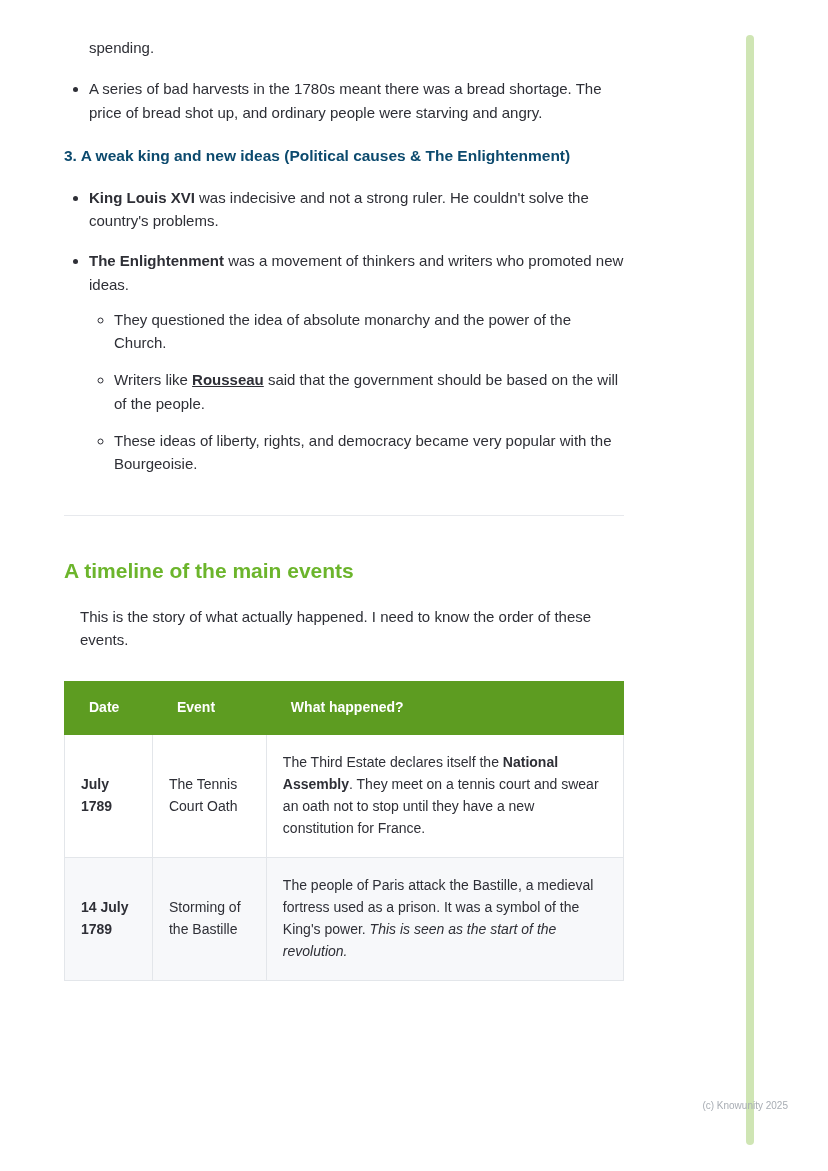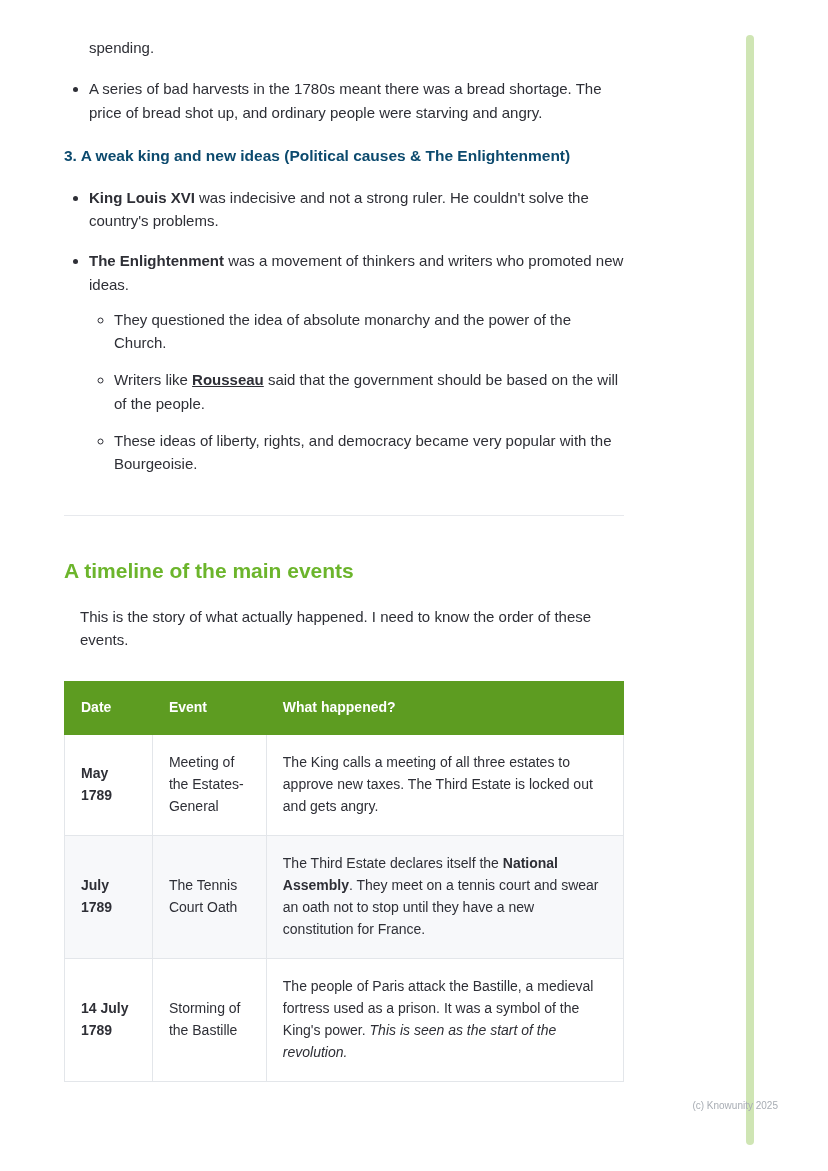--- a/index.html
+++ b/index.html
@@ -69,37 +69,37 @@
     border-collapse: collapse;
     width: 560px;
     margin-top: 30px;
     font-size: 14px;
   }
   table.timeline-table th {
     background: #5d9c21;
     color: #ffffff;
     font-weight: 700;
     text-align: left;
-    padding: 15px 16px;
+    padding: 15px 24px;
     border: 1px solid #5d9c21;
   }
   table.timeline-table td {
     border: 1px solid #e3e6ea;
     padding: 17px 16px;
     vertical-align: middle;
     line-height: 1.57;
     color: #2e2f36;
     background: #ffffff;
   }
   table.timeline-table tbody tr:nth-child(even) td { background: #f7f8fa; }
   td.cell-date { font-weight: 700; }
 
   .watermark {
     position: absolute;
-    top: 1100px; right: 50px;
+    top: 1100px; right: 40px;
     font-size: 10px;
     color: #a8adb4;
     z-index: 2;
   }
 </style>
 </head>
 <body>
 
 <div class="page">
 
@@ -151,25 +151,20 @@
       </colgroup>
       <thead>
         <tr>
           <th>Date</th>
           <th>Event</th>
           <th>What happened?</th>
         </tr>
       </thead>
       <tbody>
         <tr>
-          <td class="cell-date">May 1789</td>
-          <td>Meeting of the Estates-General</td>
-          <td><span>The King calls a meeting of all three estates to approve new taxes. The Third Estate is locked out and gets angry.</span></td>
-        </tr>
-        <tr>
           <td class="cell-date">July 1789</td>
           <td>The Tennis Court Oath</td>
           <td><span>The Third Estate declares itself the </span><span style="font-weight: 700;">National Assembly</span><span>. They meet on a tennis court and swear an oath not to stop until they have a new constitution for France.</span></td>
         </tr>
         <tr>
           <td class="cell-date">14 July 1789</td>
           <td>Storming of the Bastille</td>
           <td><span>The people of Paris attack the Bastille, a medieval fortress used as a prison. It was a symbol of the King's power. </span><span style="font-style: italic;">This is seen as the start of the revolution.</span></td>
         </tr>
       </tbody>

